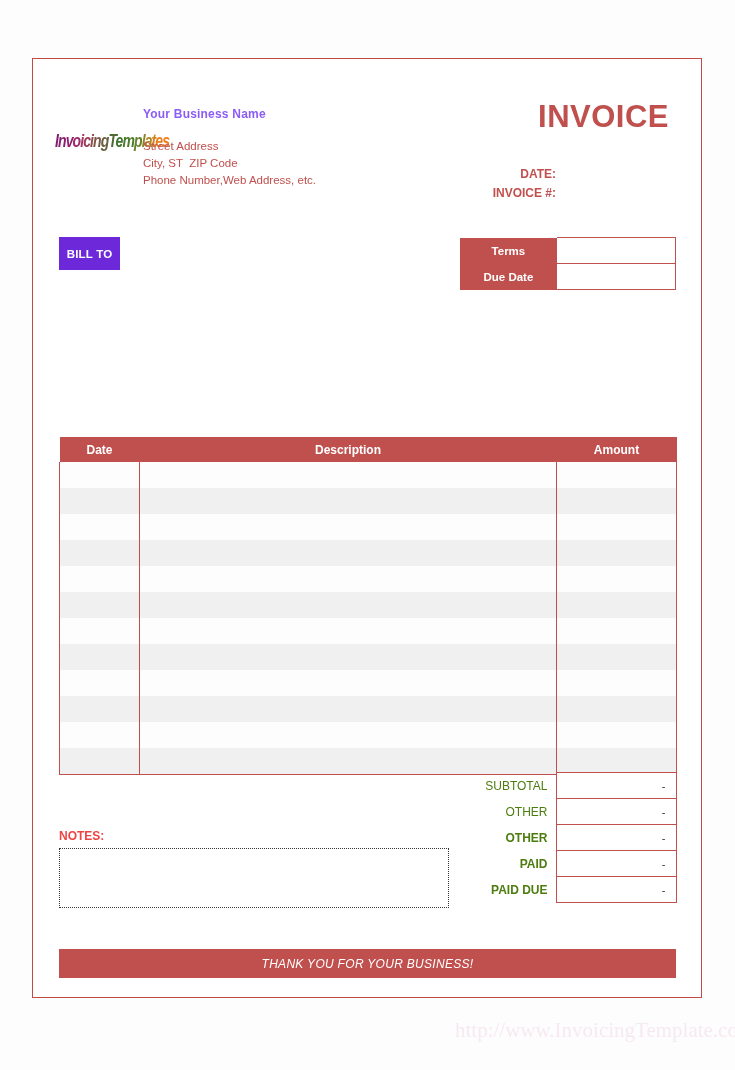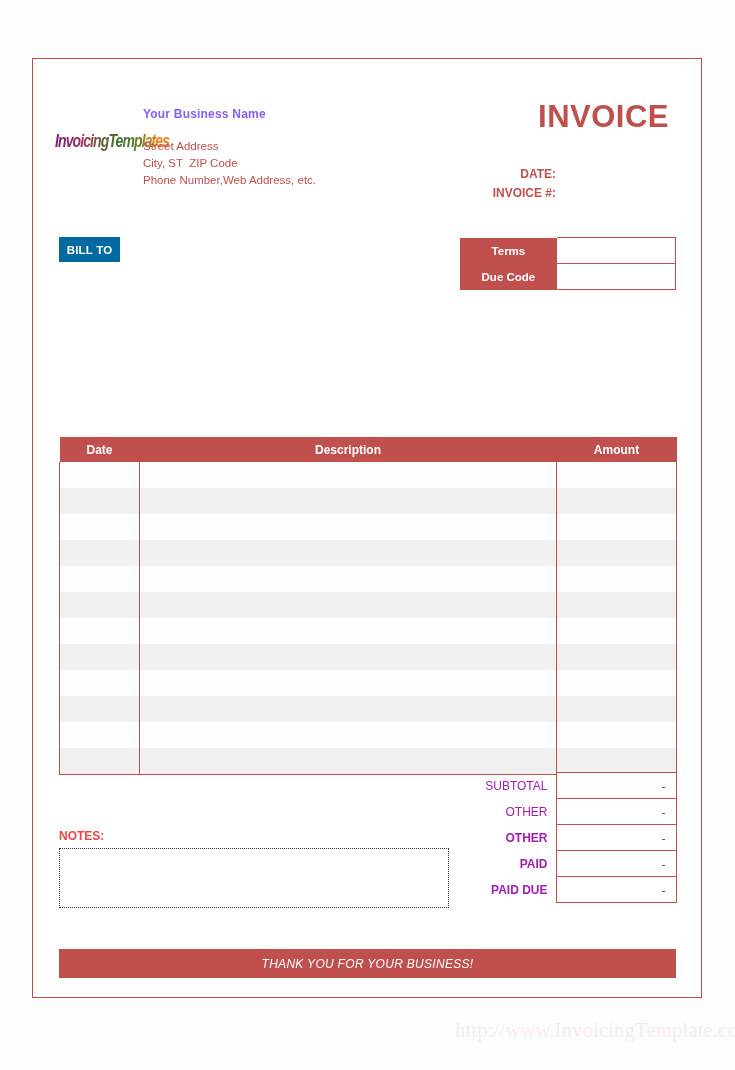--- a/index.html
+++ b/index.html
@@ -87,22 +87,22 @@
     line-height: 19px;
     margin-top: 24px;
   }
 
   
   #billto-badge {
     position: absolute;
     left: 26px;
     top: 178px;
     width: 61px;
-    height: 25px;
-    background: #0369a1;
+    height: 33px;
+    background: #6d28d9;
     color: #ffffff;
     font-size: 11.5px;
     font-weight: bold;
     display: flex;
     align-items: center;
     justify-content: center;
     letter-spacing: 0.2px;
   }
 
   
@@ -188,21 +188,21 @@
     position: absolute;
     left: 370px;
     top: 713px;
     width: 273px;
     border-collapse: collapse;
     table-layout: fixed;
   }
   #totals-table col.t-tax   { width: 48px; }
   #totals-table col.t-label { width: 105px; }
   #totals-table col.t-value { width: 120px; }
-  #totals-table td { height: 25px; padding: 0; font-size: 12px; color: #a21caf; }
+  #totals-table td { height: 25px; padding: 0; font-size: 12px; color: #4d7c0f; }
   #totals-table td.tx-tag {
     text-align: left;
     padding-left: 4px;
     color: #c0504d;
   }
   #totals-table td.tx-label {
     text-align: right;
     padding-right: 8px;
   }
   #totals-table tr.bold td.tx-label { font-weight: bold; }
@@ -268,21 +268,21 @@
 
   <div id="billto-badge">BILL TO</div>
 
   <table id="terms-table">
     <tbody>
       <tr>
         <td class="tt-label">Terms</td>
         <td class="tt-value"></td>
       </tr>
       <tr>
-        <td class="tt-label">Due Code</td>
+        <td class="tt-label">Due Date</td>
         <td class="tt-value"></td>
       </tr>
     </tbody>
   </table>
 
   <table id="items-table">
     <colgroup>
       <col class="c-date">
         <col class="c-desc">
         <col class="c-amount">

